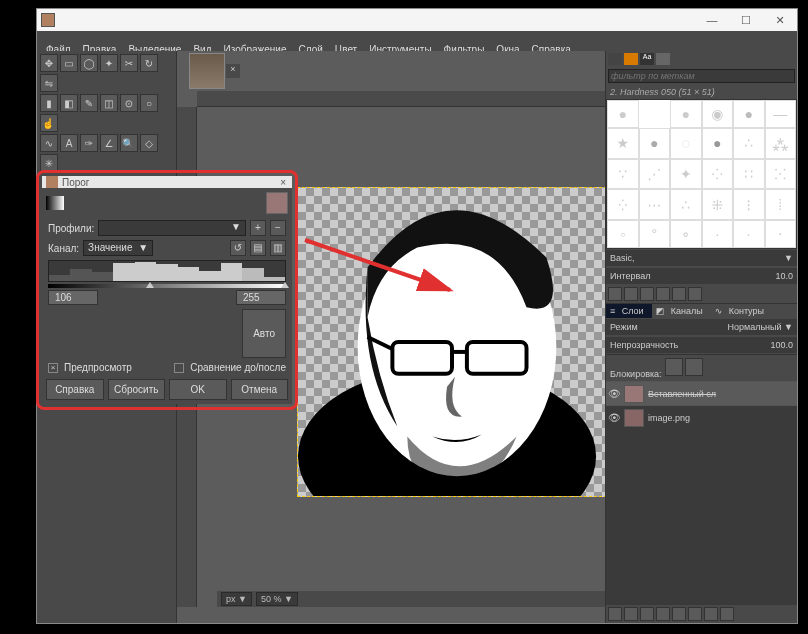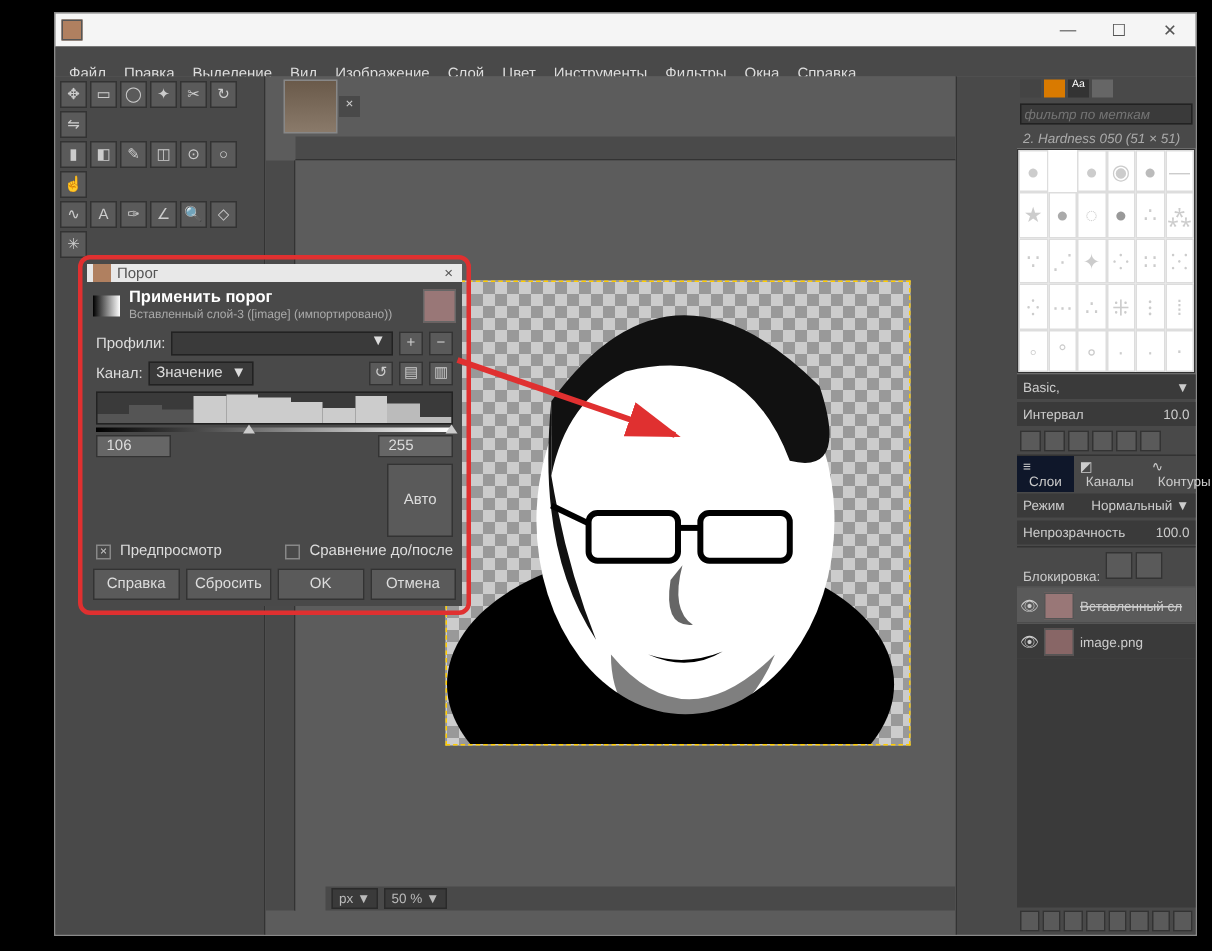--- a/index.html
+++ b/index.html
@@ -40,42 +40,42 @@
   background-position: 0 0, 0 8px, 8px -8px, -8px 0px;
   background-color: #ccc;
   border: 1px dashed #ffcc00;
 }
 .portrait { position: absolute; left: 0; top: 0; width: 100%; height: 100%; }
 .portrait svg { width: 100%; height: 100%; }
 
 .statusbar { position: absolute; bottom: 0; left: 20px; right: 0; height: 16px; background: #494949; color: #bbb; font-size: 9px; display: flex; align-items: center; gap: 4px; padding-left: 4px; }
 .status-seg { background: #3a3a3a; border: 1px solid #2a2a2a; padding: 1px 4px; height: 14px; display: flex; align-items: center; }
 
-.right-panel { width: 160px; background: #494949; border-left: 1px solid #333; display: flex; flex-direction: column; color: #ccc; font-size: 9px; padding-left: 40px; }
+.right-panel { width: 192px; background: #494949; border-left: 1px solid #333; display: flex; flex-direction: column; color: #ccc; font-size: 9px; }
 .rp-tabs { height: 16px; display: flex; gap: 2px; padding: 2px; }
 .rp-tab { width: 14px; height: 12px; background: #666; }
 .rp-search { padding: 2px; }
 .rp-search input { width: 100%; background: #3a3a3a; border: 1px solid #222; color: #888; font-size: 9px; font-style: italic; padding: 1px 2px; }
 .rp-label { padding: 2px 4px; font-style: italic; color: #aaa; }
 .brush-grid { height: 150px; background: #fff; display: grid; grid-template-columns: repeat(6, 1fr); gap: 0; border: 1px solid #333; }
 .brush-cell { border: 1px solid #ddd; display: flex; align-items: center; justify-content: center; font-size: 14px; }
 .rp-section { padding: 2px 4px; border-top: 1px solid #333; }
 .rp-row { display: flex; justify-content: space-between; align-items: center; height: 16px; background: #3a3a3a; margin: 1px 0; padding: 0 4px; }
 .layers-tabs { display: flex; background: #494949; border-top: 1px solid #333; }
 .layers-tabs span { padding: 2px 4px; font-size: 9px; }
 .layers-tabs span.active { background: #0f172a; }
 .layer-row { display: flex; align-items: center; height: 24px; background: #3a3a3a; border-top: 1px solid #555; padding: 2px; gap: 4px; }
 .layer-row.sel { background: #5a5a5a; }
 .layer-eye { width: 12px; font-size: 10px; }
 .layer-thumb { width: 20px; height: 18px; background: #888; border: 1px solid #555; }
 .layer-icons { display: flex; gap: 2px; padding: 2px; }
 .layer-icons div { width: 14px; height: 14px; background: #5a5a5a; border: 1px solid #333; }
 
 
-.dialog-frame { position: absolute; left: 52px; top: 170px; width: 262px; height: 240px; border: 3px solid #e03030; border-radius: 8px; }
+.dialog-frame { position: absolute; left: 36px; top: 170px; width: 262px; height: 240px; border: 3px solid #e03030; border-radius: 8px; }
 .dialog { position: absolute; left: 3px; top: 3px; right: 3px; bottom: 3px; background: #494949; color: #ddd; font-size: 10px; display: flex; flex-direction: column; }
 .dlg-title { height: 16px; background: #e8e8e8; color: #555; display: flex; align-items: center; padding-left: 4px; font-size: 10px; }
 .dlg-title .dlg-icon { width: 12px; height: 12px; margin-right: 4px; background: #b08060; }
 .dlg-title .dlg-close { margin-left: auto; padding: 0 6px; }
 .dlg-header { display: flex; align-items: center; padding: 4px; gap: 6px; }
 .dlg-h-icon { width: 18px; height: 14px; background: linear-gradient(90deg,#000,#fff); }
 .dlg-h-text strong { font-size: 11px; color: #fff; }
 .dlg-h-text .sub { font-size: 8px; color: #aaa; }
 .dlg-h-thumb { width: 22px; height: 22px; background: #977; margin-left: auto; border: 1px solid #666; }
 .dlg-row { display: flex; align-items: center; padding: 2px 6px; gap: 4px; }
@@ -291,24 +291,20 @@
 
 <div class="dialog-frame">
   <div class="dialog">
     <div class="dlg-title">
       <div class="dlg-icon"></div>
       <span>Порог</span>
       <span class="dlg-close">×</span>
     </div>
     <div class="dlg-header">
       <div class="dlg-h-icon"></div>
-      <div class="dlg-h-text">
-        <strong>Применить порог</strong><br>
-        <span class="sub">Вставленный слой-3 ([image] (импортировано))</span>
-      </div>
       <div class="dlg-h-thumb"></div>
     </div>
     <div class="dlg-row">
       <span>Профили:</span>
       <div class="dlg-select">
           <span style="float:right;padding-right:4px">▼</span>
         </div>
       <div class="dlg-btn-sq">+</div>
       <div class="dlg-btn-sq">−</div>
     </div>

